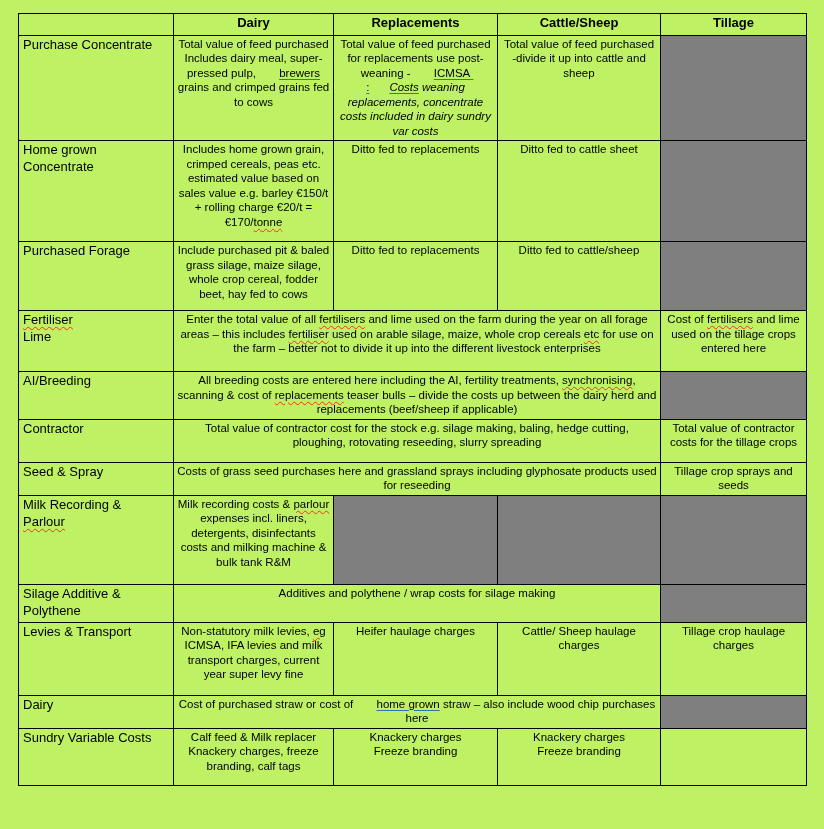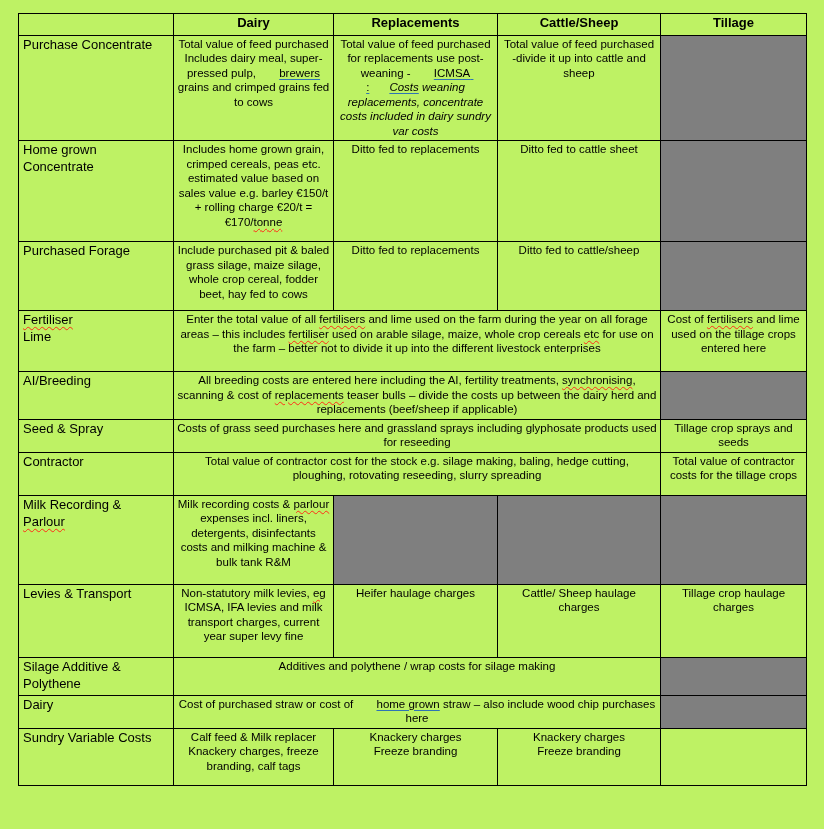--- a/index.html
+++ b/index.html
@@ -94,48 +94,48 @@
         <tr style="height: 61px;">
           <td class="cell-label"><span class="seg-wr">Fertiliser</span><br><span>Lime</span></td>
           <td class="cell-body" colspan="3"><span>Enter the total value of all </span><span class="seg-wr">fertilisers</span><span> and lime used on the farm during the year on all forage areas – this includes </span><span class="seg-wr">fertiliser</span><span> used on arable silage, maize, whole crop cereals </span><span class="seg-wr">etc</span><span> for use on the farm – better not to divide it up into the different livestock enterprises</span></td>
           <td class="cell-body"><span>Cost of </span><span class="seg-wr">fertilisers</span><span> and lime used on the tillage crops entered here</span></td>
         </tr>
         <tr style="height: 43px;">
           <td class="cell-label"><span>AI/Breeding</span></td>
           <td class="cell-body" colspan="3"><span>All breeding costs are entered here including the AI, fertility treatments, </span><span class="seg-wr">synchronising</span><span>, scanning &amp; cost of </span><span class="seg-wr">replacements</span><span> teaser bulls – divide the costs up between the dairy herd and replacements (beef/sheep if applicable)</span></td>
           <td class="cell-gray"></td>
         </tr>
+        <tr style="height: 43px;">
+          <td class="cell-label"><span>Contractor</span></td>
+          <td class="cell-body" colspan="3"><span>Total value of contractor cost for the stock e.g. silage making, baling, hedge cutting, ploughing, rotovating reseeding, slurry spreading</span></td>
+          <td class="cell-body"><span>Total value of contractor costs for the tillage crops</span></td>
+        </tr>
         <tr style="height: 30px;">
           <td class="cell-label"><span>Seed &amp; Spray</span></td>
           <td class="cell-body" colspan="3"><span>Costs of grass seed purchases here and grassland sprays including glyphosate products used for reseeding</span></td>
           <td class="cell-body"><span>Tillage crop sprays and seeds</span></td>
-        </tr>
-        <tr style="height: 43px;">
-          <td class="cell-label"><span>Contractor</span></td>
-          <td class="cell-body" colspan="3"><span>Total value of contractor cost for the stock e.g. silage making, baling, hedge cutting, ploughing, rotovating reseeding, slurry spreading</span></td>
-          <td class="cell-body"><span>Total value of contractor costs for the tillage crops</span></td>
         </tr>
         <tr style="height: 89px;">
           <td class="cell-label"><span>Milk Recording &amp;</span><br><span class="seg-wr">Parlour</span></td>
           <td class="cell-body"><span>Milk recording costs &amp; </span><span class="seg-wr">parlour</span><span> expenses incl. liners, detergents, disinfectants costs and milking machine &amp; bulk tank R&amp;M</span></td>
           <td class="cell-gray"></td>
           <td class="cell-gray"></td>
           <td class="cell-gray"></td>
         </tr>
+        <tr style="height: 32px;">
+          <td class="cell-label"><span>Silage Additive &amp;</span><br><span>Polythene</span></td>
+          <td class="cell-body" colspan="3"><span>Additives and polythene / wrap costs for silage making</span></td>
+          <td class="cell-gray"></td>
+        </tr>
         <tr style="height: 73px;">
           <td class="cell-label"><span>Levies &amp; Transport</span></td>
           <td class="cell-body"><span>Non-statutory milk levies, </span><span class="seg-wr">eg</span><span> ICMSA, IFA levies and milk transport charges, current year super levy fine</span></td>
           <td class="cell-body"><span>Heifer haulage charges</span></td>
           <td class="cell-body"><span>Cattle/ Sheep haulage charges</span></td>
           <td class="cell-body"><span>Tillage crop haulage charges</span></td>
-        </tr>
-        <tr style="height: 32px;">
-          <td class="cell-label"><span>Silage Additive &amp;</span><br><span>Polythene</span></td>
-          <td class="cell-body" colspan="3"><span>Additives and polythene / wrap costs for silage making</span></td>
-          <td class="cell-gray"></td>
         </tr>
         <tr style="height: 26px;">
           <td class="cell-label"><span>Dairy</span></td>
           <td class="cell-body" colspan="3"><span>Cost of purchased straw or cost of </span><span class="seg-u">home grown</span><span> straw – also include wood chip purchases here</span></td>
           <td class="cell-gray"></td>
         </tr>
         <tr style="height: 57px;">
           <td class="cell-label"><span>Sundry Variable Costs</span></td>
           <td class="cell-body"><span>Calf feed &amp; Milk replacer</span><br><span>Knackery charges, freeze branding, calf tags</span></td>
           <td class="cell-body"><span>Knackery charges</span><br><span>Freeze branding</span></td>

